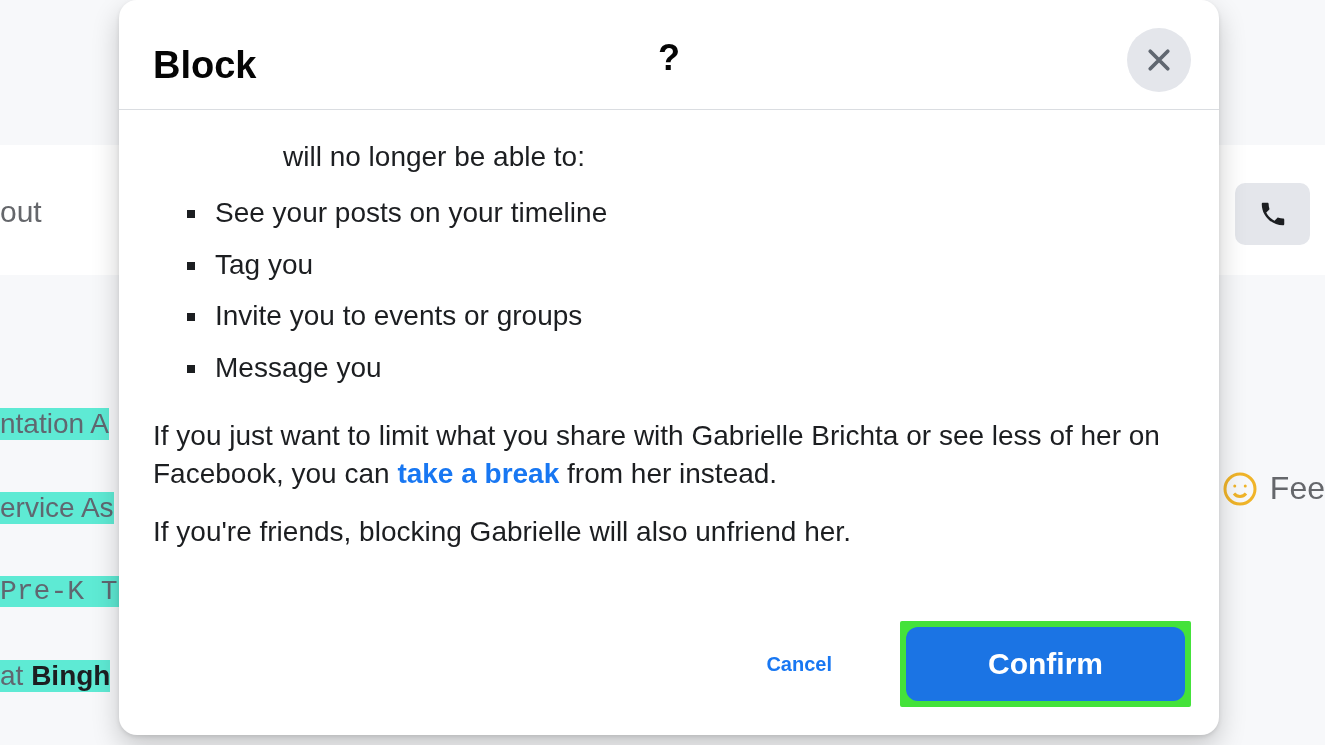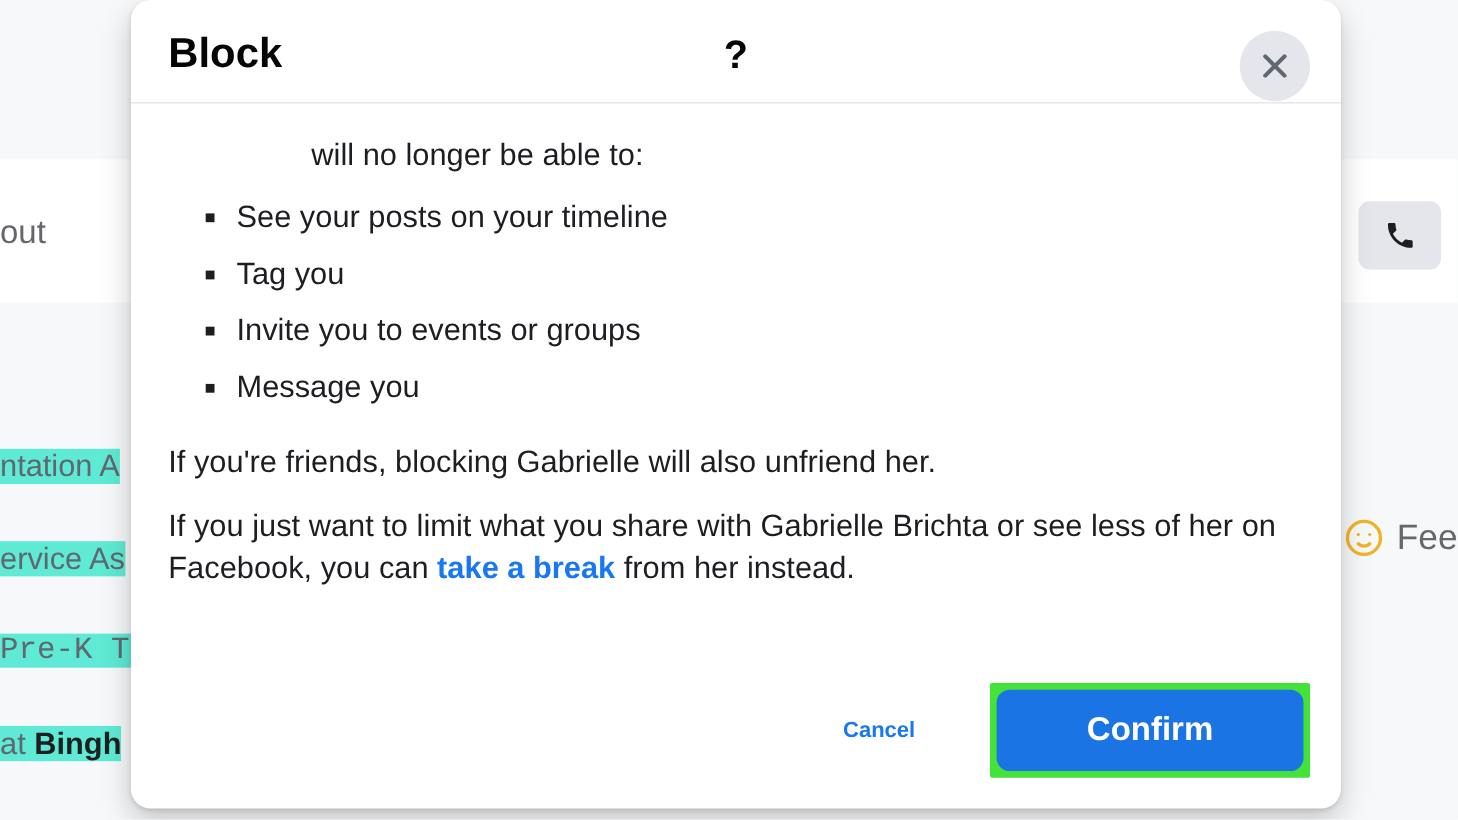--- a/index.html
+++ b/index.html
@@ -111,20 +111,21 @@
       position: relative;
       padding: 28px 34px 22px 34px;
       border-bottom: 1px solid #dadde1;
       display: flex;
       align-items: center;
     }
     .modal-title {
       font-size: 38px;
       font-weight: 700;
       color: #050505;
+      margin-top: 16px;
     }
     .modal-question {
       position: absolute;
       left: 50%;
       transform: translateX(-50%);
       font-size: 36px;
       font-weight: 700;
       color: #050505;
     }
     .close-btn {
@@ -256,24 +257,24 @@
   </div>
 
   <div class="modal-body">
     <div class="intro-line">will no longer be able to:</div>
     <ul class="bullet-list">
       <li>See your posts on your timeline</li>
       <li>Tag you</li>
       <li>Invite you to events or groups</li>
       <li>Message you</li>
     </ul>
-    <div class="para">If you're friends, blocking Gabrielle will also unfriend her.</div>
     <div class="para">
       <span>If you just want to limit what you share with Gabrielle Brichta or see less of her on Facebook, you can </span><span class="link">take a break</span><span> from her instead.</span>
     </div>
+    <div class="para">If you're friends, blocking Gabrielle will also unfriend her.</div>
   </div>
 
   <div class="modal-footer">
     <button class="cancel-btn">Cancel</button>
     <div class="highlight-wrap">
       <button class="confirm-btn">Confirm</button>
     </div>
   </div>
 </div>
 

